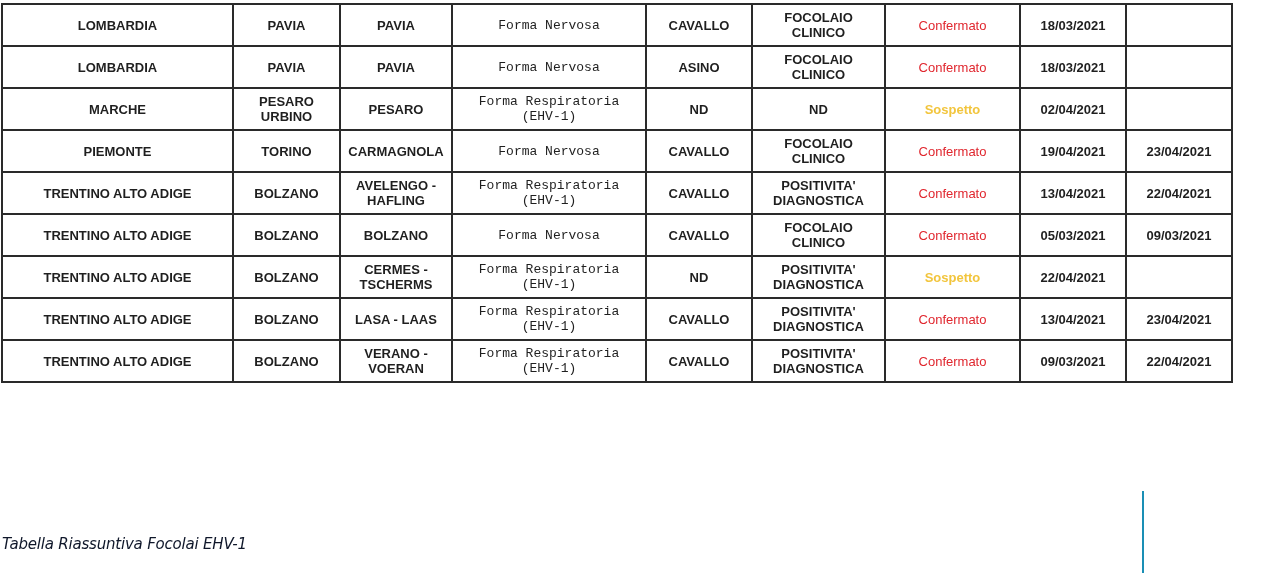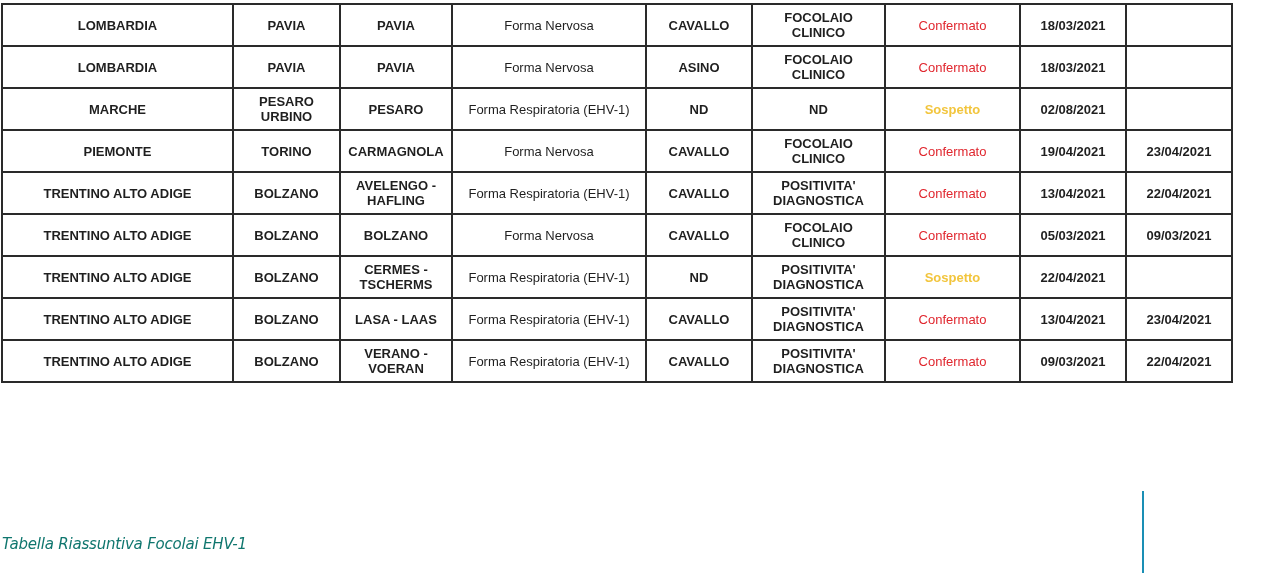--- a/index.html
+++ b/index.html
@@ -31,29 +31,29 @@
       height: 42px;
       padding: 0 4px;
       text-align: center;
       vertical-align: middle;
       line-height: 15px;
       box-sizing: border-box;
       overflow: hidden;
     }
     td.status-confirmed { color: #e0262e; font-weight: normal; border-radius: 20px; }
     td.status-suspected { color: #f2c53d; font-weight: bold; }
-    td.normal-weight { font-weight: normal; }
+    td.normal-weight { font-weight: normal; font-family: Liberation Mono, monospace; }
     .caption {
       position: absolute;
       left: 2px;
       top: 535px;
       font-family: "DejaVu Sans", sans-serif;
       font-style: italic;
       font-size: 15px;
-      color: #0f766e;
+      color: #0f172a;
       letter-spacing: -0.2px;
     }
     .cursor-line {
       position: absolute;
       left: 1142px;
       top: 491px;
       width: 2px;
       height: 82px;
       background: #1a8fb5;
     }
@@ -98,21 +98,21 @@
           <td></td>
         </tr>
         <tr>
           <td>MARCHE</td>
           <td>PESARO URBINO</td>
           <td>PESARO</td>
           <td class="normal-weight">Forma Respiratoria (EHV-1)</td>
           <td>ND</td>
           <td>ND</td>
           <td class="status-suspected">Sospetto</td>
-          <td>02/08/2021</td>
+          <td>02/04/2021</td>
           <td></td>
         </tr>
         <tr>
           <td>PIEMONTE</td>
           <td>TORINO</td>
           <td>CARMAGNOLA</td>
           <td class="normal-weight">Forma Nervosa</td>
           <td>CAVALLO</td>
           <td>FOCOLAIO CLINICO</td>
           <td class="status-confirmed">Confermato</td>

